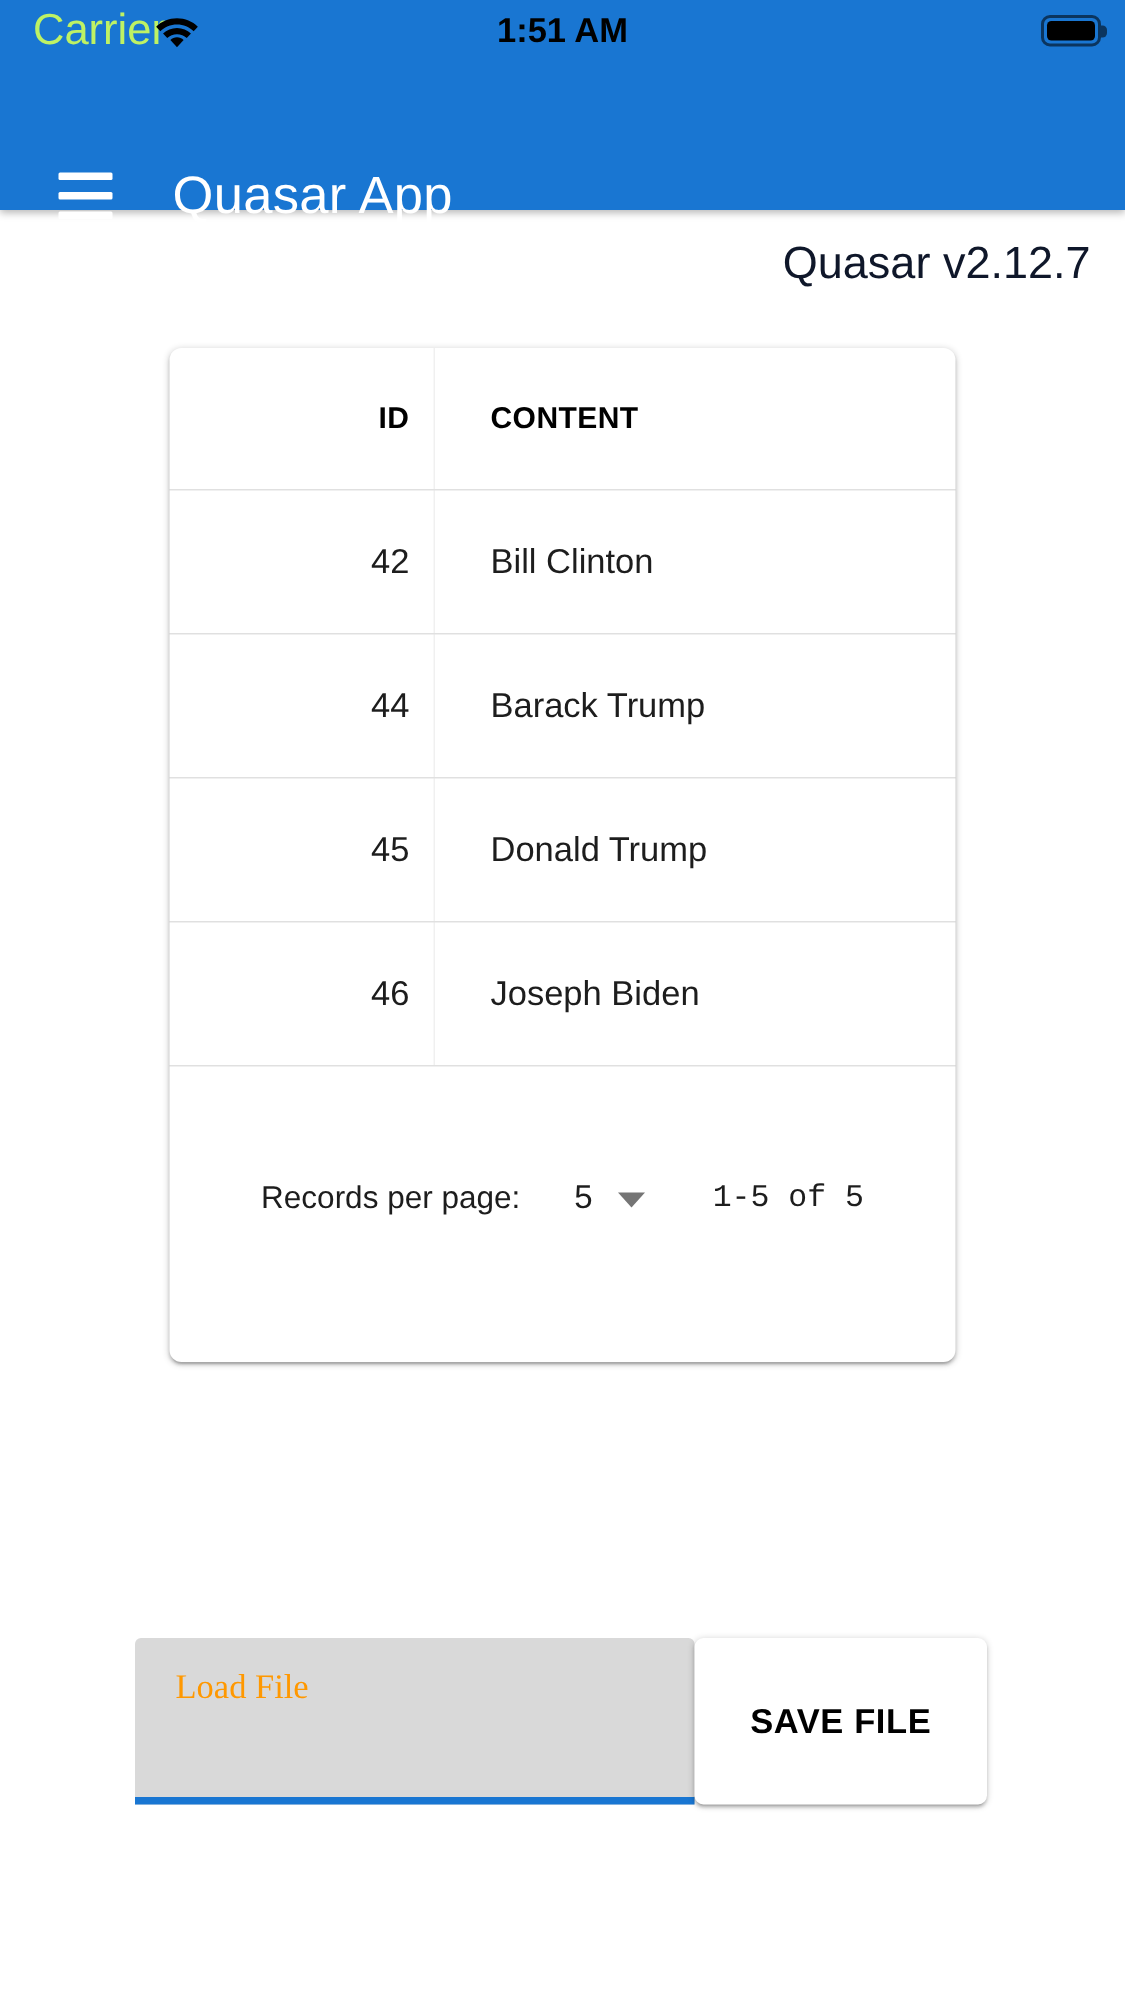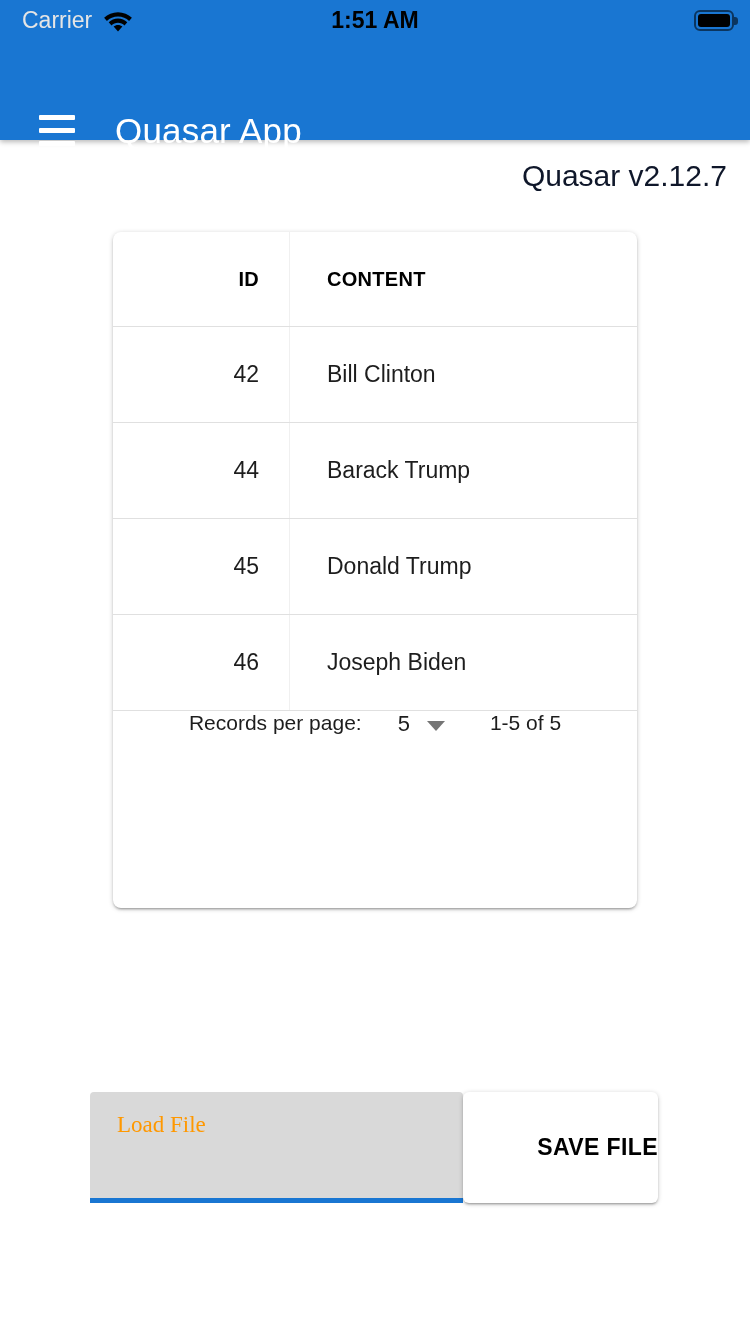--- a/index.html
+++ b/index.html
@@ -19,21 +19,21 @@
     position: absolute; top: 0; left: 0; width: 750px; height: 140px;
     background: #1976d2;
     box-shadow: 0 2px 5px rgba(0,0,0,0.28);
   }
   .status-bar {
     position: absolute; top: 0; left: 0; width: 750px; height: 40px;
     color: #000;
   }
   .carrier {
     position: absolute; left: 22px; top: 7px;
-    font-size: 23px; line-height: 27px; color: #e5e5e5;
+    font-size: 29px; line-height: 27px; color: #bef264;
   }
   .wifi { position: absolute; left: 101px; top: 8px; }
   .status-time {
     position: absolute; left: 0; right: 0; top: 7px; text-align: center;
     font-size: 23px; line-height: 27px; font-weight: 700; color: #000;
   }
   .battery {
     position: absolute; right: 16px; top: 10px; width: 40px; height: 21px;
     border: 2px solid rgba(0,0,0,0.55); border-radius: 6px;
   }
@@ -71,64 +71,64 @@
     position: absolute; left: 113px; top: 232px; width: 524px; height: 676px;
     background: #fff; border-radius: 8px;
     box-shadow: 0 1px 5px rgba(0,0,0,0.2), 0 2px 2px rgba(0,0,0,0.14), 0 3px 1px -2px rgba(0,0,0,0.12);
   }
   .t-row { display: flex; width: 100%; border-bottom: 1px solid rgba(0,0,0,0.12); }
   .t-row:last-child { border-bottom: none; }
   .t-head { height: 95px; }
   .t-body-row { height: 96px; }
   .cell-id {
     width: 177px; display: flex; align-items: center; justify-content: flex-end;
-    padding-right: 30px; border-right: 1px solid rgba(0,0,0,0.06);
+    padding-right: 16px; border-right: 1px solid rgba(0,0,0,0.06);
   }
   .cell-content { flex: 1; display: flex; align-items: center; padding-left: 37px; }
   .t-head .cell-id, .t-head .cell-content {
     font-size: 20px; font-weight: 700; color: #000; letter-spacing: 0.3px;
   }
   .t-body-row .cell-id, .t-body-row .cell-content {
     font-size: 23px; font-weight: 400; color: #1d1d1d;
   }
 
   .t-footer {
-    height: 100px; display: flex; align-items: flex-start; justify-content: center;
+    height: 100px; display: flex; align-items: flex-end; justify-content: center;
     font-size: 21px; color: #1d1d1d;
   }
   .rpp-label { }
   .rpp-select {
     display: flex; align-items: center; margin-left: 36px; cursor: pointer;
   }
   .rpp-value { font-size: 22px; }
   .dd-arrow {
     width: 0; height: 0; margin-left: 17px; margin-top: 3px;
     border-left: 9px solid transparent; border-right: 9px solid transparent;
     border-top: 10px solid #757575;
   }
-  .range-label { margin-left: 45px; }
+  .range-label { margin-left: 45px; font-family: Liberation Mono, monospace; }
 
   
   .file-field {
     position: absolute; left: 90px; top: 1092px; width: 373px; height: 111px;
     background: #d9d9d9; border-radius: 4px 4px 0 0; cursor: pointer; font-family: Liberation Serif, serif;
   }
   .file-label {
     position: absolute; left: 27px; top: 20px;
     font-size: 23px; color: #ff9800;
   }
   .file-underline {
     position: absolute; left: 0; bottom: 0; width: 100%; height: 5px;
     background: #1976d2;
   }
   .save-btn {
     position: absolute; left: 463px; top: 1092px; width: 195px; height: 111px;
     background: #fff; border: none; border-radius: 6px;
     box-shadow: 0 1px 5px rgba(0,0,0,0.2), 0 2px 2px rgba(0,0,0,0.14), 0 3px 1px -2px rgba(0,0,0,0.12);
-    display: flex; align-items: center; justify-content: flex-end;
+    display: flex; align-items: center; justify-content: center;
     font-family: "Liberation Sans", sans-serif;
     font-size: 23px; font-weight: 700; color: #000; letter-spacing: 0.4px;
     cursor: pointer;
   }
 </style>
 </head>
 <body>
 
 <div class="screen">
 

